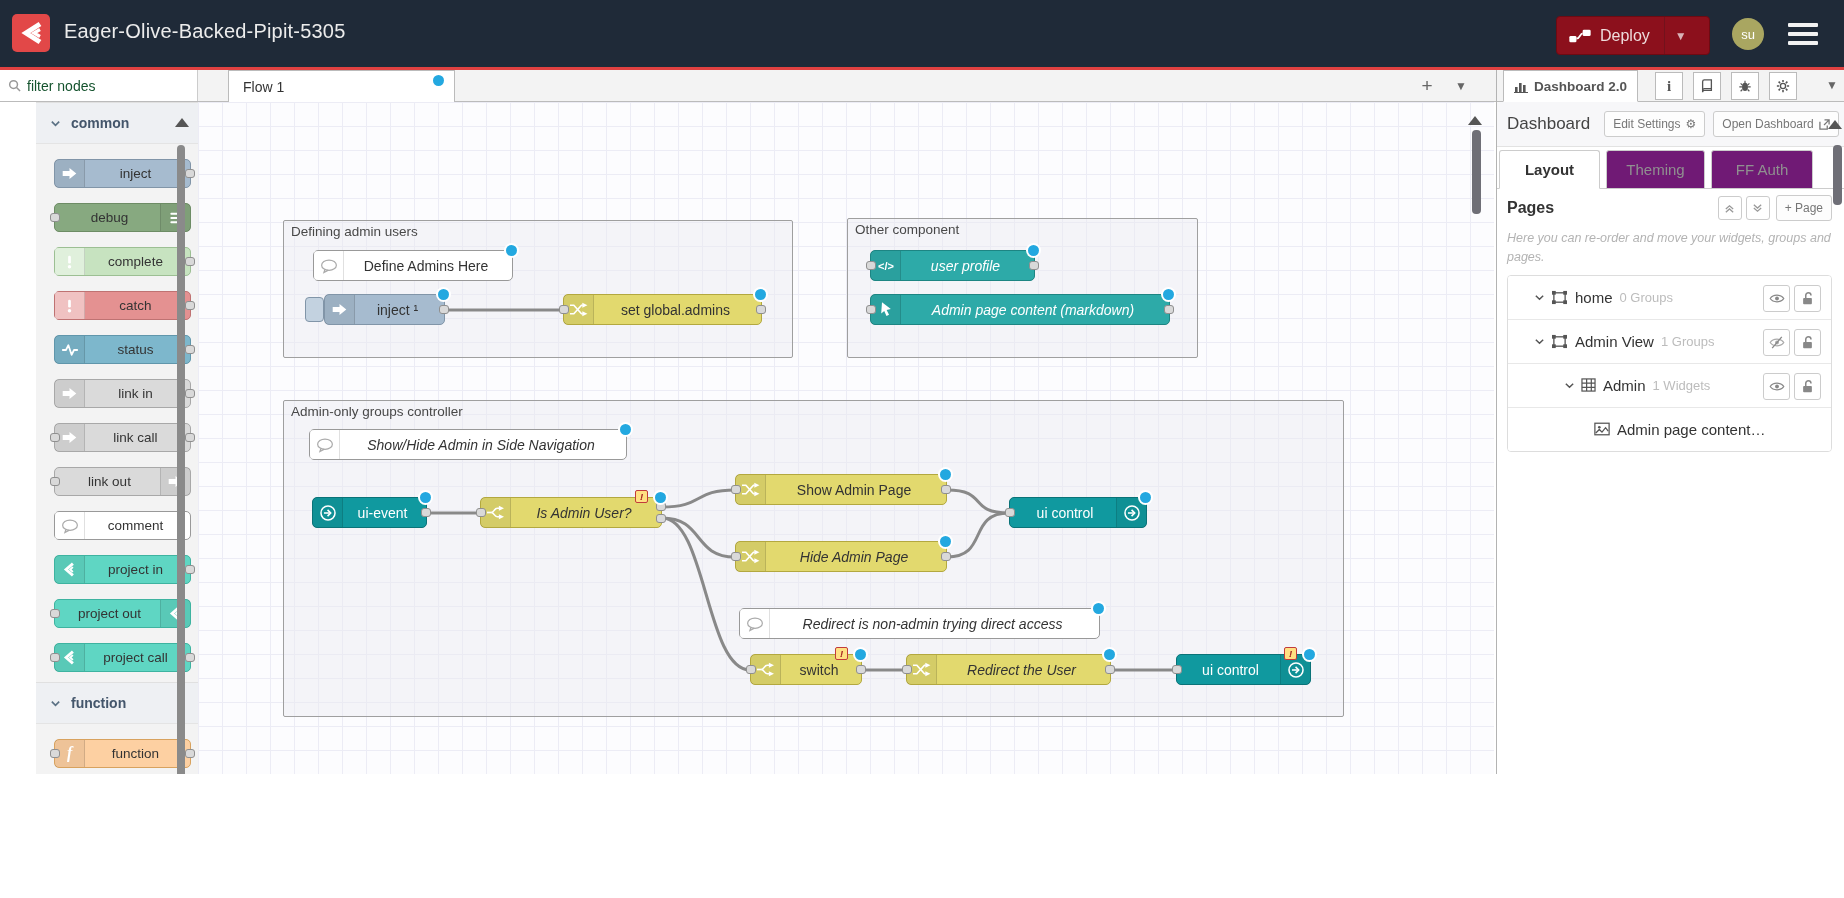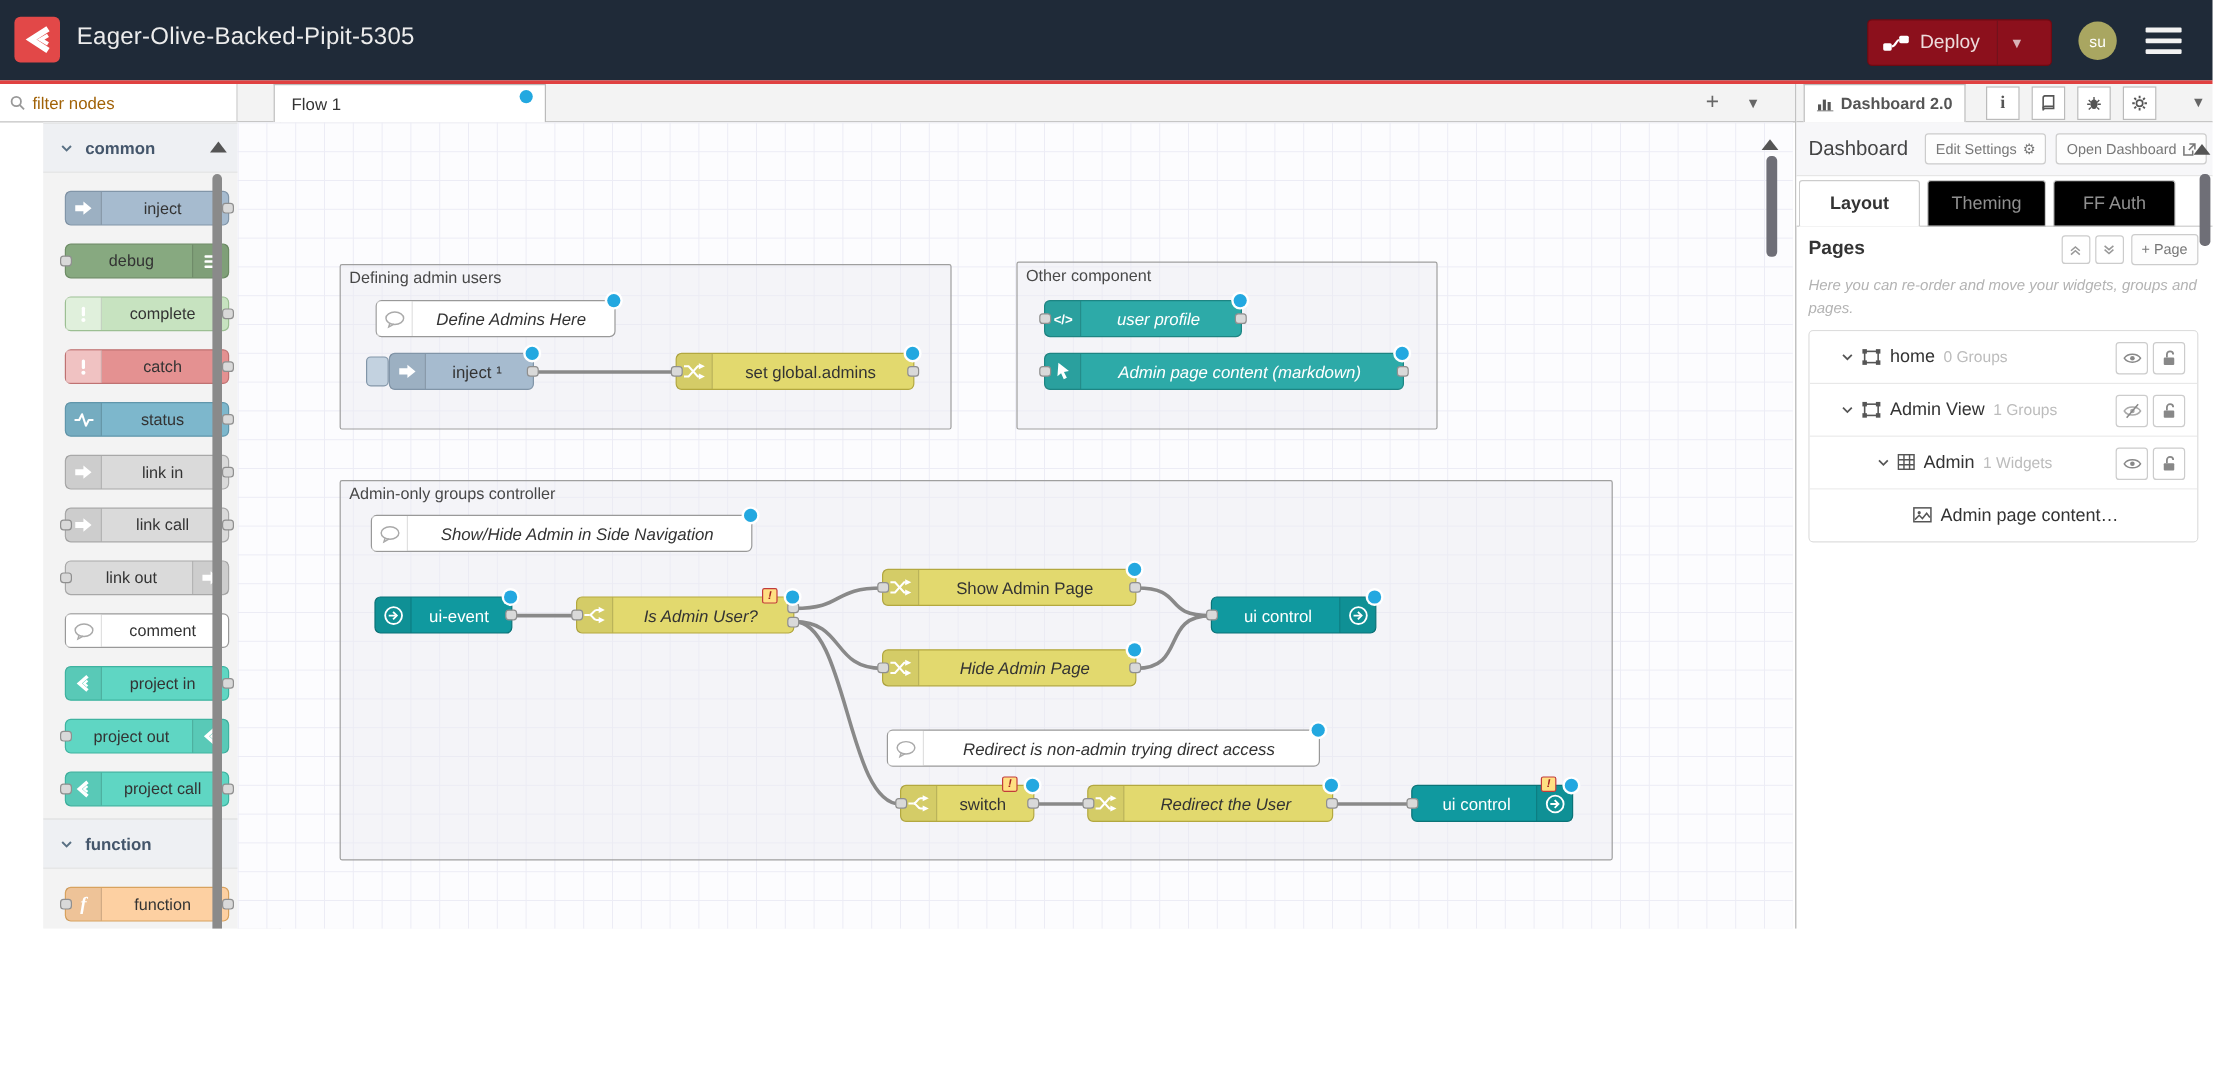--- a/index.html
+++ b/index.html
@@ -11,21 +11,21 @@
   .deploy{position:absolute;left:1556px;top:16px;width:152px;height:37px;background:#8c101c;border:1px solid #6e0a12;border-radius:4px;display:flex;align-items:center;color:#eedcdc;font-size:16px;cursor:pointer;}
   .dep-ic{margin:0 9px 0 12px;display:flex;}
   .dep-sep{width:1px;height:37px;background:#72121c;margin-left:14px;}
   .dep-caret{width:32px;text-align:center;color:#d9b3b7;font-size:12px;}
   .avatar{position:absolute;left:1732px;top:18px;width:32px;height:32px;border-radius:50%;background:#a9a661;color:#fff;font-size:13px;display:flex;align-items:center;justify-content:center;}
   .burger{position:absolute;left:1788px;top:23px;width:30px;height:22px;display:flex;flex-direction:column;justify-content:space-between;cursor:pointer;}
   .burger i{display:block;height:4px;background:#f2f2f2;border-radius:1px;}
   .redline{position:absolute;left:0;top:67px;width:1844px;height:3px;background:#e04141;}
   
   .topbar{position:absolute;left:0;top:70px;width:1496px;height:32px;background:#f3f3f3;border-bottom:1px solid #bbb;box-sizing:border-box;}
-  .pal-search{position:absolute;left:0;top:0;width:198px;height:31px;background:#fff;border-right:1px solid #ccc;box-sizing:border-box;display:flex;align-items:center;color:#a16207;font-size:14px;}
+  .pal-search{position:absolute;left:0;top:0;width:198px;height:31px;background:#fff;border-right:1px solid #ccc;box-sizing:border-box;display:flex;align-items:center;color:#14532d;font-size:14px;}
   .pal-search svg{margin:0 6px 0 8px;}
   .flow-tab{position:absolute;left:228px;top:0;width:227px;height:32px;background:#fff;border:1px solid #bbb;border-bottom:none;box-sizing:border-box;font-size:14px;color:#333;display:flex;align-items:center;padding-left:14px;}
   .flow-tab .dot{position:absolute;right:10px;top:4px;}
   .tb-plus{position:absolute;left:1414px;top:3px;width:26px;height:26px;text-align:center;line-height:26px;font-size:19px;color:#666;cursor:pointer;}
   .tb-caret{position:absolute;left:1450px;top:3px;width:22px;height:26px;text-align:center;line-height:26px;font-size:12px;color:#666;cursor:pointer;}
   
   .palette{position:absolute;left:0;top:102px;width:198px;height:765px;background:#f3f3f3;border-right:1px solid #ccc;box-sizing:border-box;overflow:hidden;margin-left:36px;}
   .pal-cat{height:40px;display:flex;align-items:center;gap:10px;padding-left:14px;background:#eef0f3;border-top:1px solid #e0e0e0;border-bottom:1px solid #e4e4e4;font-size:14px;font-weight:bold;color:#44566b;}
   .p-node{position:relative;width:137px;height:29px;margin:15px 0 0 18px;border-radius:5px;border:1px solid;box-sizing:border-box;display:flex;align-items:center;justify-content:center;font-size:13.5px;color:#333;cursor:grab;}
   .p-node .ic,.c-node .ic{position:absolute;top:0;bottom:0;width:29px;display:flex;align-items:center;justify-content:center;}
@@ -58,21 +58,21 @@
   .sb-tabs{position:relative;height:32px;background:#f3f3f3;border-bottom:1px solid #bbb;box-sizing:border-box;}
   .sb-tab-active{position:absolute;left:6px;top:0;height:32px;background:#fff;border:1px solid #bbb;border-bottom:1px solid #fff;box-sizing:border-box;display:flex;align-items:center;gap:6px;padding:0 10px;font-size:13.5px;font-weight:bold;color:#555;}
   .sb-sq{position:absolute;top:2px;width:28px;height:28px;background:#fff;border:1px solid #bbb;box-sizing:border-box;display:flex;align-items:center;justify-content:center;color:#555;font-size:13px;cursor:pointer;}
   .sb-caret{position:absolute;right:6px;top:8px;color:#666;font-size:12px;cursor:pointer;}
   .sb-panelhdr{position:relative;height:44px;background:#f7f7f9;border-bottom:1px solid #e2e2e2;display:flex;align-items:center;}
   .sb-title{font-size:17px;color:#444;margin-left:10px;}
   .sb-btn{height:24px;border:1px solid #ccc;border-radius:3px;background:#fdfdfd;color:#777;font-size:12px;display:inline-flex;align-items:center;gap:5px;padding:0 8px;margin-left:8px;cursor:pointer;white-space:nowrap;}
   .sb-bigtabs{position:relative;height:42px;border-bottom:1px solid #ccc;box-sizing:border-box;background:#fff;}
   .bigtab{position:absolute;top:3px;height:39px;box-sizing:border-box;border:1px solid #ccc;border-radius:3px 3px 0 0;display:flex;align-items:center;justify-content:center;font-size:15px;cursor:pointer;}
   .bigtab.active{background:#fff;border-bottom:1px solid #fff;font-weight:bold;color:#333;}
-  .bigtab.idle{background:#000000;color:#909090;}
+  .bigtab.idle{background:#701a75;color:#909090;}
   .pages-row{position:relative;height:38px;display:flex;align-items:center;}
   .pages-title{font-size:16px;font-weight:bold;color:#333;margin-left:10px;}
   .mini-btn{width:22px;height:22px;border:1px solid #ccc;border-radius:3px;background:#fff;display:flex;align-items:center;justify-content:center;cursor:pointer;}
   .help-txt{margin:2px 12px 8px 10px;font-size:12.5px;font-style:italic;color:#b3b3b3;line-height:1.5;}
   .tree{margin:4px 12px 0 10px;border:1px solid #ddd;border-radius:4px;overflow:hidden;}
   .tree-row{position:relative;height:43px;border-bottom:1px solid #e8e8e8;display:flex;align-items:center;background:#fff;}
   .tree-row:last-child{border-bottom:none;}
   .tr-label{font-size:15px;color:#333;margin-left:7px;white-space:nowrap;overflow:hidden;text-overflow:ellipsis;max-width:150px;}
   .tr-count{font-size:13px;color:#bcbcbc;margin-left:7px;white-space:nowrap;}
   .tr-btns{position:absolute;right:10px;top:9px;display:flex;gap:4px;}
@@ -323,21 +323,21 @@
   <div class="group" style="left: 85px; top: 118px; width: 508px; height: 136px;">
         <span class="group-label">Defining admin users</span>
       </div>
       <div class="group" style="left: 649px; top: 116px; width: 349px; height: 138px;">
         <span class="group-label">Other component</span>
       </div>
       <div class="group" style="left: 85px; top: 298px; width: 1059px; height: 315px;">
         <span class="group-label">Admin-only groups controller</span>
       </div>
       <div class="c-node" style="left: 115px; top: 148px; width: 200px; background: rgb(255, 255, 255); border-color: rgb(153, 153, 153);">
-        <span class="lbl" style="font-style: italic; padding-left: 26px;">Define Admins Here</span>
+        <span class="lbl" style="padding-left: 26px;">Define Admins Here</span>
         <span class="ic left light">
           <svg width="18" height="16" viewBox="0 0 22 18">
             <ellipse cx="11" cy="8" rx="9" ry="6.3" fill="none" stroke="#aaa" stroke-width="1.5"></ellipse>
             <path d="M6 13.2 L4.8 17 L10.2 14" fill="none" stroke="#aaa" stroke-width="1.5"></path>
           </svg>
         </span>
         <i class="dot nd-dot"></i>
       </div>
       <div class="c-node" style="left: 126px; top: 192px; width: 121px; background: rgb(166, 187, 207); border-color: rgb(129, 149, 168);">
         <span class="lbl" style="padding-left: 26px;">inject ¹</span>

